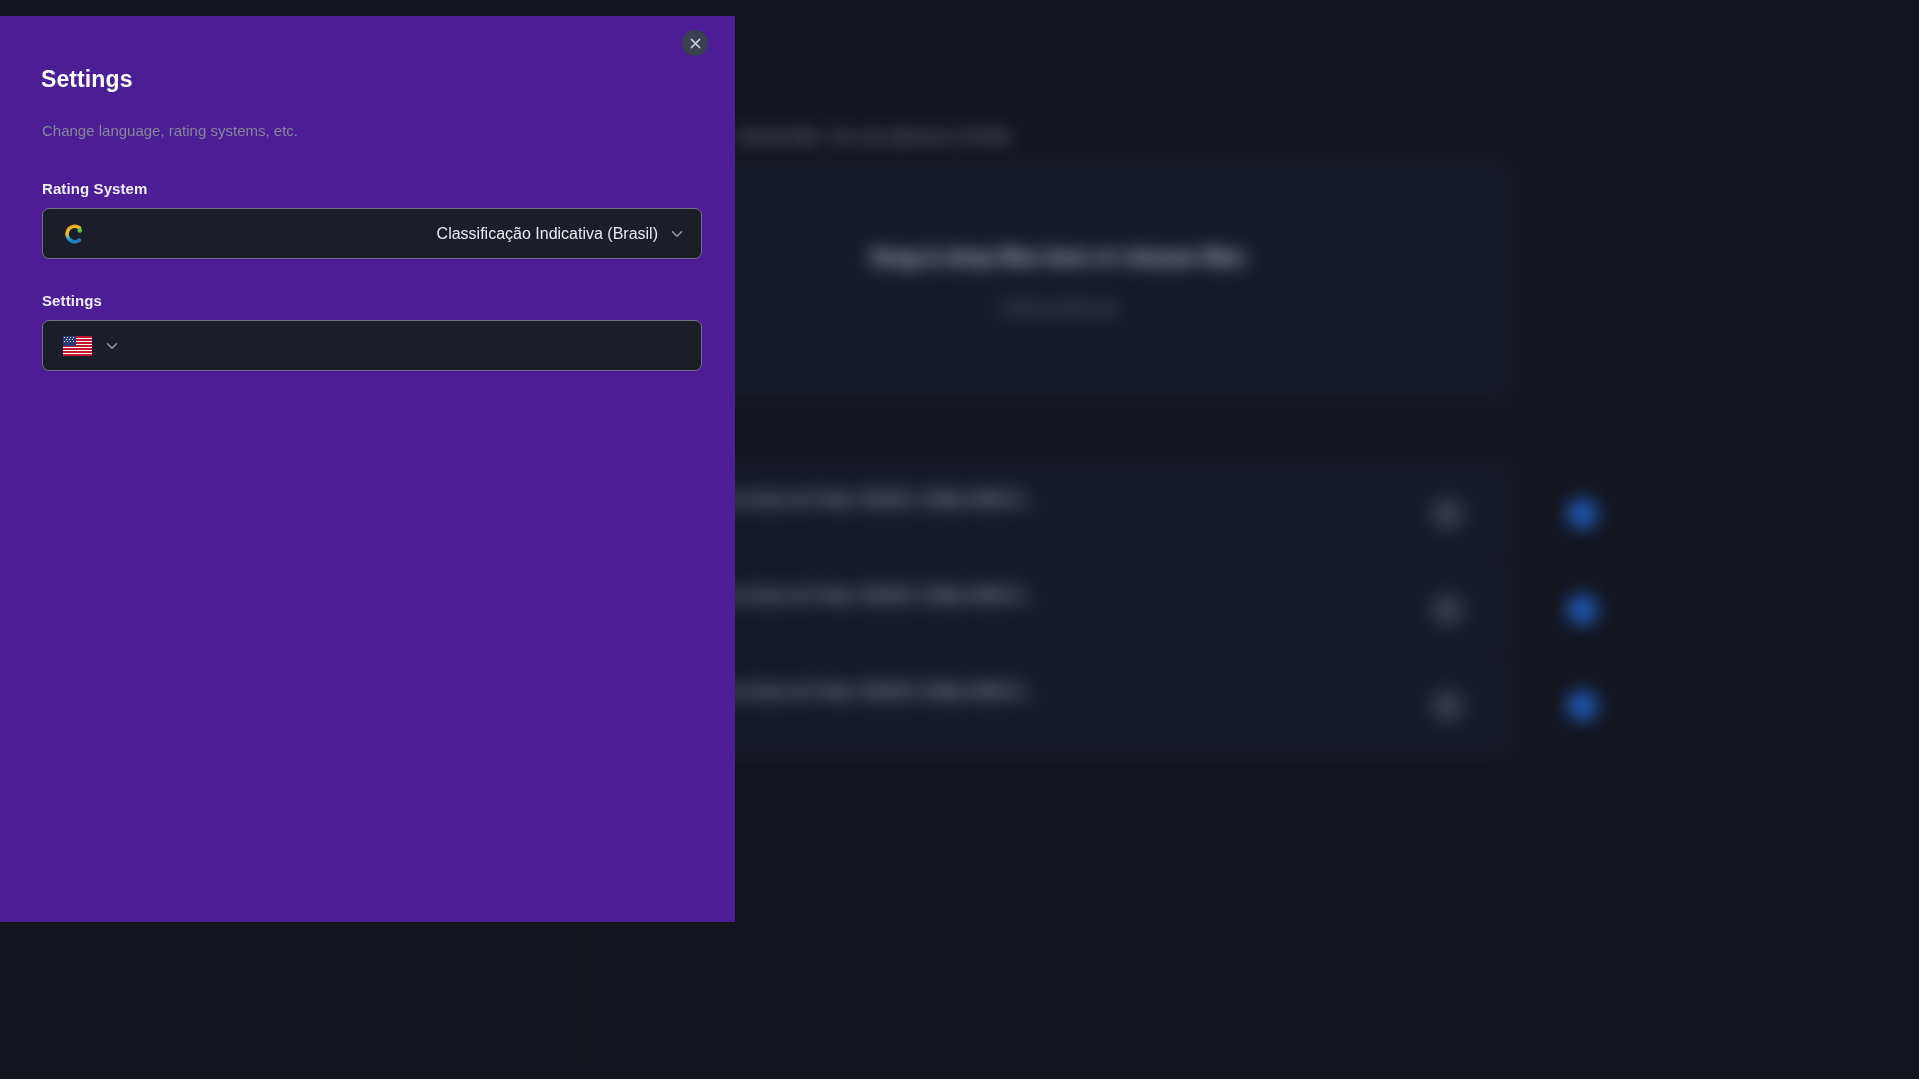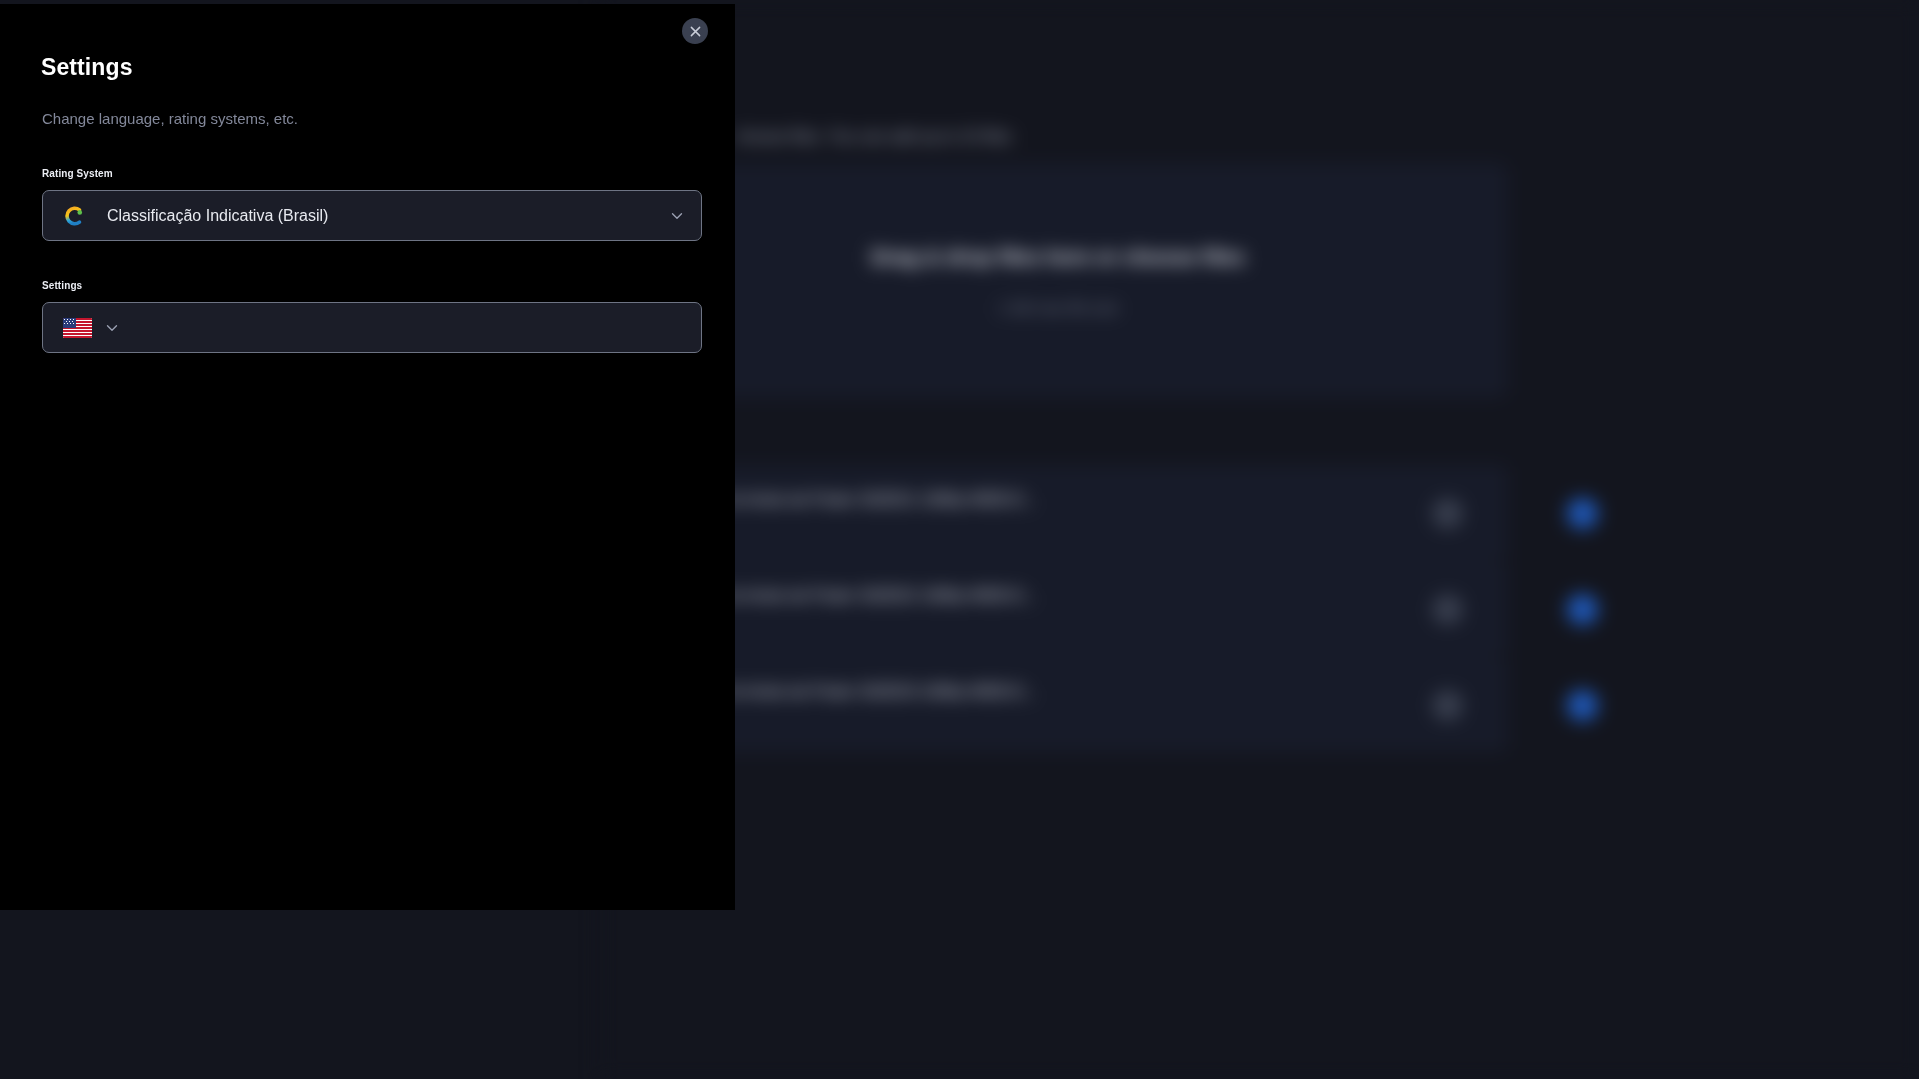--- a/index.html
+++ b/index.html
@@ -120,24 +120,24 @@
     width:31px;
     height:31px;
     border-radius:50%;
     background:#1f57b5;
   }
 
   
   #settings-panel {
     position:absolute;
     left:0;
-    top:4px;
+    top:16px;
     width:735px;
     height:906px;
-    background:#000000;
+    background:#4c1d95;
     z-index:10;
   }
 
   #close-button {
     position:absolute;
     right:27px;
     top:14px;
     width:26px;
     height:26px;
     border-radius:50%;
@@ -165,37 +165,38 @@
     top:106px;
     font-size:15px;
     color:#83889a;
   }
 
   .field-group { position:absolute; left:42px; width:660px; }
   #group-rating   { top:164px; }
   #group-language { top:276px; }
 
   .field-label {
-    font-size:10px;
+    font-size:15px;
     font-weight:bold;
     color:#eceef4;
     margin-bottom:11px;
     letter-spacing:0.1px;
   }
 
   .select-box {
     position:relative;
     height:51px;
     border:1px solid #6e7484;
     border-radius:7px;
     background:#1b1d28;
     display:flex;
     align-items:center;
     padding:0 15px 0 20px;
     cursor:pointer;
+    text-align:right;
   }
 
   .select-icon {
     width:30px;
     height:24px;
     flex:0 0 auto;
     display:flex;
     align-items:center;
     justify-content:flex-start;
   }

